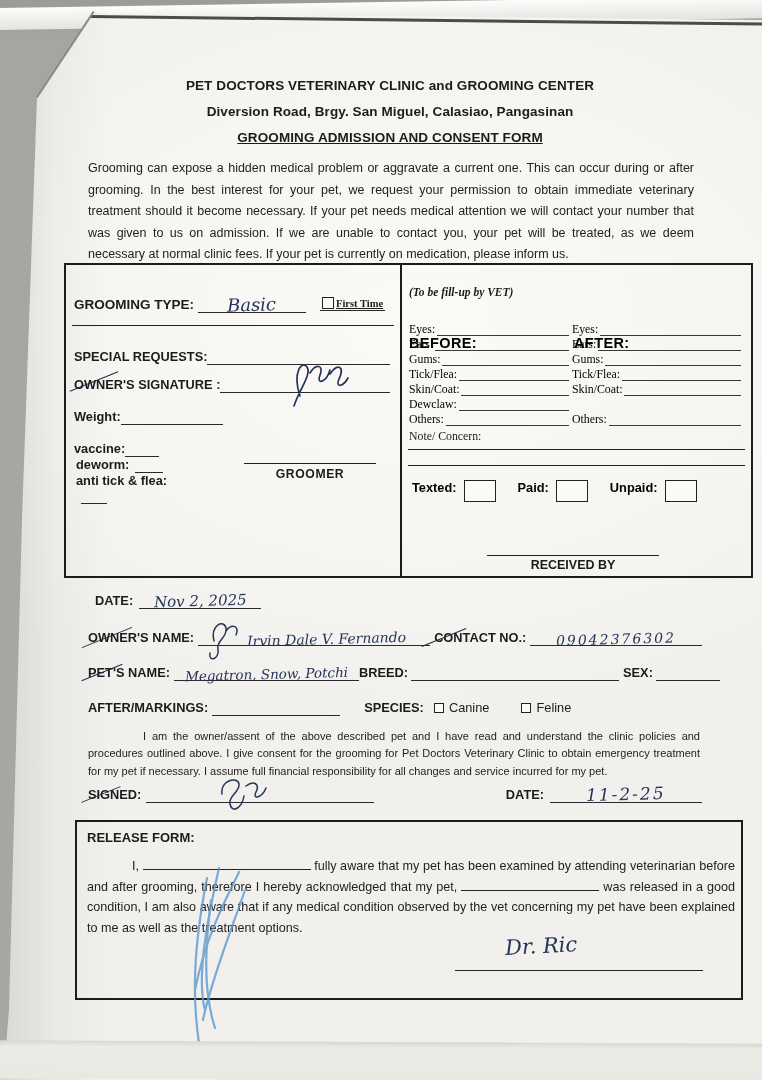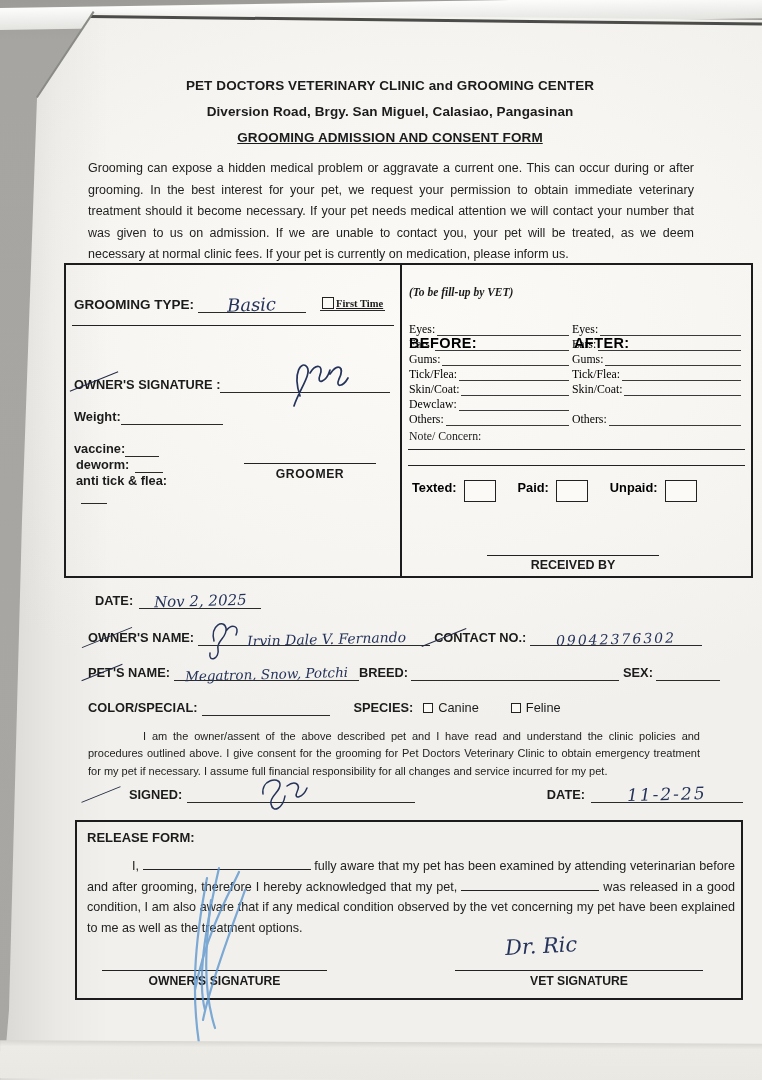--- a/index.html
+++ b/index.html
@@ -70,20 +70,24 @@
       <span class="blank" style="width:108px;margin-left:4px;">
         <span class="hand" style="font-size:18px;position:relative;top:3px;">Basic</span>
       </span>
       <span style="margin-left:14px;display:flex;align-items:flex-end;border-bottom:1.3px solid #2a2a2a;padding:0 2px 1px 2px;">
         <span class="chkbox"></span>
         <span class="ft-label" style="margin-left:2px;">First Time</span>
       </span>
     </div>
     <div class="fullline" style="left:6px;top:60px;width:322px;"></div>
 
+    <div class="abs row" style="left:8px;top:84px;right:10px;">
+      <span class="lbl">SPECIAL REQUESTS:</span>
+      <span class="blank" style="flex:1;"></span>
+    </div>
 
     <div class="abs row" style="left:8px;top:112px;right:10px;">
       <span class="lbl">OWNER'S  SIGNATURE :</span>
       <span class="blank" style="flex:1;">
         <svg width="86" height="52" viewBox="0 0 86 52" style="position:absolute;left:46px;bottom:-18px;overflow:visible;">
           <path d="M34,38 C26,14 36,2 41,9 C46,16 33,32 28,48 M44,15 C50,5 58,7 54,17 C50,27 60,25 64,12 M64,16 C72,4 79,9 73,21 C69,30 77,29 82,20" fill="none" stroke="#26335a" stroke-width="1.7" stroke-linecap="round"></path>
         </svg>
       </span>
     </div>
     <span class="strike" style="left:2px;top:116px;width:52px;"></span>
@@ -235,36 +239,36 @@
       <span class="hand" style="font-size:13.5px;position:relative;top:2px;">Megatron, Snow, Potchi</span>
     </span>
     <span class="lbl">BREED:</span>
     <span class="blank" style="width:208px;margin-left:3px;"></span>
     <span class="lbl" style="margin-left:4px;">SEX:</span>
     <span class="blank" style="flex:1;margin-left:3px;"></span>
   </div>
   <span class="strike" style="left:80px;top:672px;width:44px;"></span>
 
   <div class="abs row" style="left:88px;top:700px;width:614px;">
-    <span class="lbl">COLOR/SPECIAL:</span>
+    <span class="lbl">AFTER/MARKINGS:</span>
     <span class="blank" style="width:128px;margin-left:4px;"></span>
     <span class="lbl" style="margin-left:24px;">SPECIES:</span>
     <span style="margin-left:10px;display:flex;align-items:center;">
       <span class="chkbox" style="width:8px;height:8px;"></span>
       <span style="font-size:12.8px;margin-left:5px;color:#1b1b1b;">Canine</span>
     </span>
     <span style="margin-left:32px;display:flex;align-items:center;">
       <span class="chkbox" style="width:8px;height:8px;"></span>
       <span style="font-size:12.8px;margin-left:5px;color:#1b1b1b;">Feline</span>
     </span>
   </div>
 
   <div class="abs smallpara" style="left:88px;top:728px;width:612px;text-indent:55px;">I am the owner/assent of the above described pet and I have read and understand the clinic policies and procedures outlined above. I give consent for the grooming for Pet Doctors Veterinary Clinic to obtain emergency treatment for my pet if necessary. I assume full financial responsibility for all changes and service incurred for my pet.</div>
 
-  <div class="abs row" style="left:88px;top:787px;width:614px;margin-left:41px;">
+  <div class="abs row" style="left:88px;top:787px;width:614px;">
     <span class="lbl">SIGNED:</span>
     <span class="blank" style="width:228px;margin-left:5px;">
       <svg width="60" height="44" viewBox="0 0 60 44" style="position:absolute;left:62px;bottom:-16px;overflow:visible;">
         <path d="M14,20 C12,6 30,2 31,10 C32,18 20,22 22,30 C24,40 34,34 36,22 M38,12 C46,6 52,10 48,18 C44,26 54,24 58,14" fill="none" stroke="#26335a" stroke-width="1.5" stroke-linecap="round"></path>
       </svg>
     </span>
     <span style="flex:1;"></span>
     <span class="lbl">DATE:</span>
     <span class="blank" style="width:152px;margin-left:6px;">
       <span class="hand" style="font-size:17px;position:relative;top:2px;letter-spacing:2px;">11-2-25</span>
@@ -275,27 +279,22 @@
   <div class="fbox" style="left:75px;top:820px;width:668px;height:180px;">
     <div class="abs lbl" style="left:10px;top:8px;font-size:13px;">RELEASE FORM:</div>
     <div class="abs para" style="left:10px;top:34px;width:648px;font-size:12.6px;line-height:1.64;text-indent:45px;">
       <span>I,</span>
       <span class="inline-blank" style="width:168px;"></span>
       <span>fully aware that my pet has been examined by attending veterinarian before and after grooming, therefore I hereby acknowledged that my pet,</span>
       <span class="inline-blank" style="width:138px;"></span>
       <span>was released in a good condition, I am also aware that if any medical condition observed by the vet concerning my pet have been explained to me as well as the treatment options.</span>
     </div>
 
-    <div class="abs" style="left:25px;top:148px;width:225px;">
-      <div class="sig-line"></div>
-      <div class="sig-label" style="margin-top:3px;">OWNER'S SIGNATURE</div>
-    </div>
     <div class="abs" style="left:378px;top:148px;width:248px;">
       <div class="sig-line"></div>
-      <div class="sig-label" style="margin-top:3px;">VET SIGNATURE</div>
     </div>
     <div class="abs hand" style="left:428px;top:112px;font-size:21px;transform:rotate(-3deg);">Dr. Ric</div>
   </div>
 
   <svg width="170" height="215" viewBox="0 0 170 215" style="position:absolute;left:145px;top:858px;overflow:visible;">
     <g fill="none" stroke="#5f97cf" stroke-width="2.2" stroke-linecap="round" opacity="0.8">
       <path d="M62,20 C50,82 44,142 58,207"></path>
       <path d="M74,10 C60,72 52,122 60,152"></path>
       <path d="M50,132 C62,72 86,32 94,14"></path>
       <path d="M58,162 C66,122 90,62 100,32"></path>

